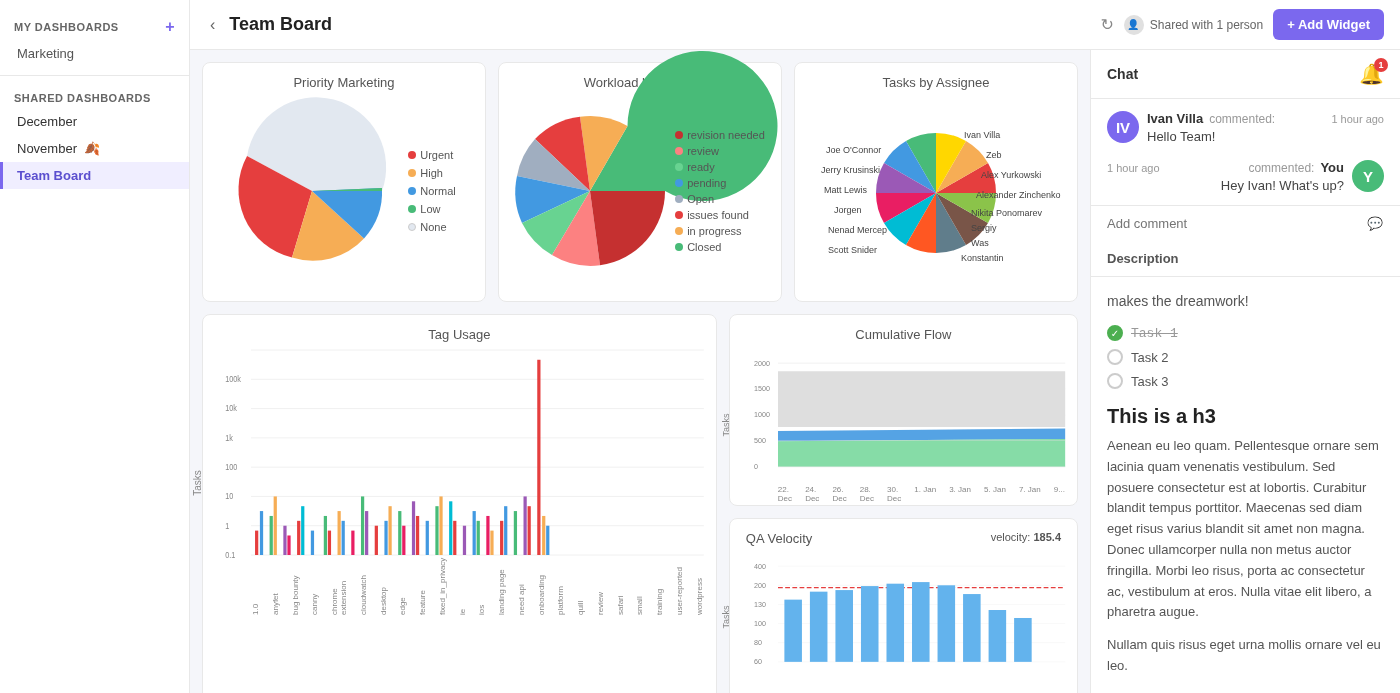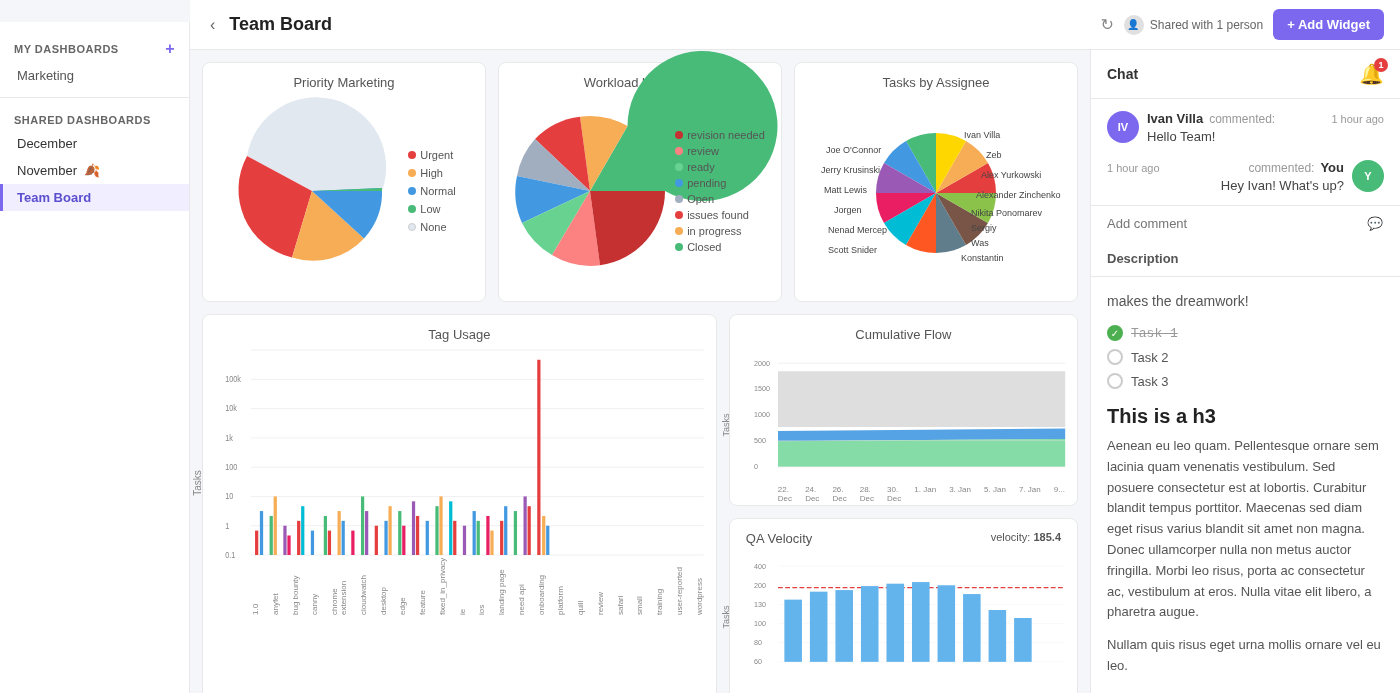--- a/index.html
+++ b/index.html
@@ -1,19 +1,19 @@
 <!DOCTYPE html>
 <html><head>
   <meta charset="utf-8">
   <style>
     * { box-sizing: border-box; margin: 0; padding: 0; }
     body { font-family: -apple-system, BlinkMacSystemFont, 'Segoe UI', sans-serif; font-size: 13px; background: #f5f6fa; display: flex; height: 693px; overflow: hidden; }
 
     
-    #sidebar { width: 190px; min-width: 190px; background: #fff; border-right: 1px solid #e8e8e8; display: flex; flex-direction: column; padding: 10px 0; overflow-y: auto; margin-top: 22px; }
+    #sidebar { width: 190px; min-width: 190px; background: #fff; border-right: 1px solid #e8e8e8; display: flex; flex-direction: column; padding: 10px 0; overflow-y: auto; }
     .sidebar-section-title { font-size: 11px; font-weight: 700; color: #666; padding: 8px 14px 4px; letter-spacing: 0.5px; display: flex; align-items: center; justify-content: space-between; }
     .sidebar-section-title .add-icon { color: #7b68ee; cursor: pointer; font-size: 16px; }
     .sidebar-item { padding: 6px 14px; cursor: pointer; color: #333; font-size: 13px; border-left: 3px solid transparent; }
     .sidebar-item.active { background: #f0eeff; color: #5b4fcf; border-left: 3px solid #7b68ee; font-weight: 600; }
     .sidebar-item.marketing { color: #555; padding: 6px 14px; }
     .sidebar-divider { height: 1px; background: #e8e8e8; margin: 8px 0; }
     .sidebar-item .emoji { margin-left: 4px; }
 
     
     #main { flex: 1; display: flex; flex-direction: column; overflow: hidden; }
@@ -36,21 +36,21 @@
 
     
     .widget-row { display: flex; gap: 12px; }
     .widget-card { background: #fff; border-radius: 8px; border: 1px solid #e8e8e8; padding: 12px; flex: 1; min-height: 240px; position: relative; }
     .widget-title { text-align: center; font-size: 13px; color: #555; margin-bottom: 8px; }
 
     
     .chat-header { padding: 12px 16px; border-bottom: 1px solid #e8e8e8; font-size: 14px; font-weight: 600; color: #333; display: flex; align-items: center; justify-content: space-between; }
     .chat-messages { padding: 12px 16px; flex: 1; display: flex; flex-direction: column; gap: 16px; }
     .chat-message { display: flex; gap: 8px; align-items: flex-start; }
-    .chat-avatar { width: 32px; height: 32px; border-radius: 50%; background: #ccc; flex-shrink: 0; display: flex; align-items: center; justify-content: center; font-size: 11px; font-weight: 700; color: #fff; }
+    .chat-avatar { width: 32px; height: 32px; border-radius: 50%; background: #ccc; flex-shrink: 0; display: flex; align-items: center; justify-content: center; font-size: 15px; font-weight: 700; color: #fff; }
     .chat-message-content { flex: 1; }
     .chat-message-header { display: flex; align-items: baseline; gap: 6px; margin-bottom: 3px; }
     .chat-sender { font-weight: 700; font-size: 13px; color: #333; }
     .chat-sender-you { color: #333; }
     .chat-action { color: #999; font-size: 12px; }
     .chat-time { color: #999; font-size: 11px; margin-left: auto; }
     .chat-text { font-size: 13px; color: #444; }
     .chat-input-area { padding: 10px 16px; border-top: 1px solid #e8e8e8; display: flex; align-items: center; gap: 8px; }
     .chat-input { flex: 1; border: none; outline: none; font-size: 13px; color: #999; }
     .chat-send-icon { color: #bbb; cursor: pointer; }

